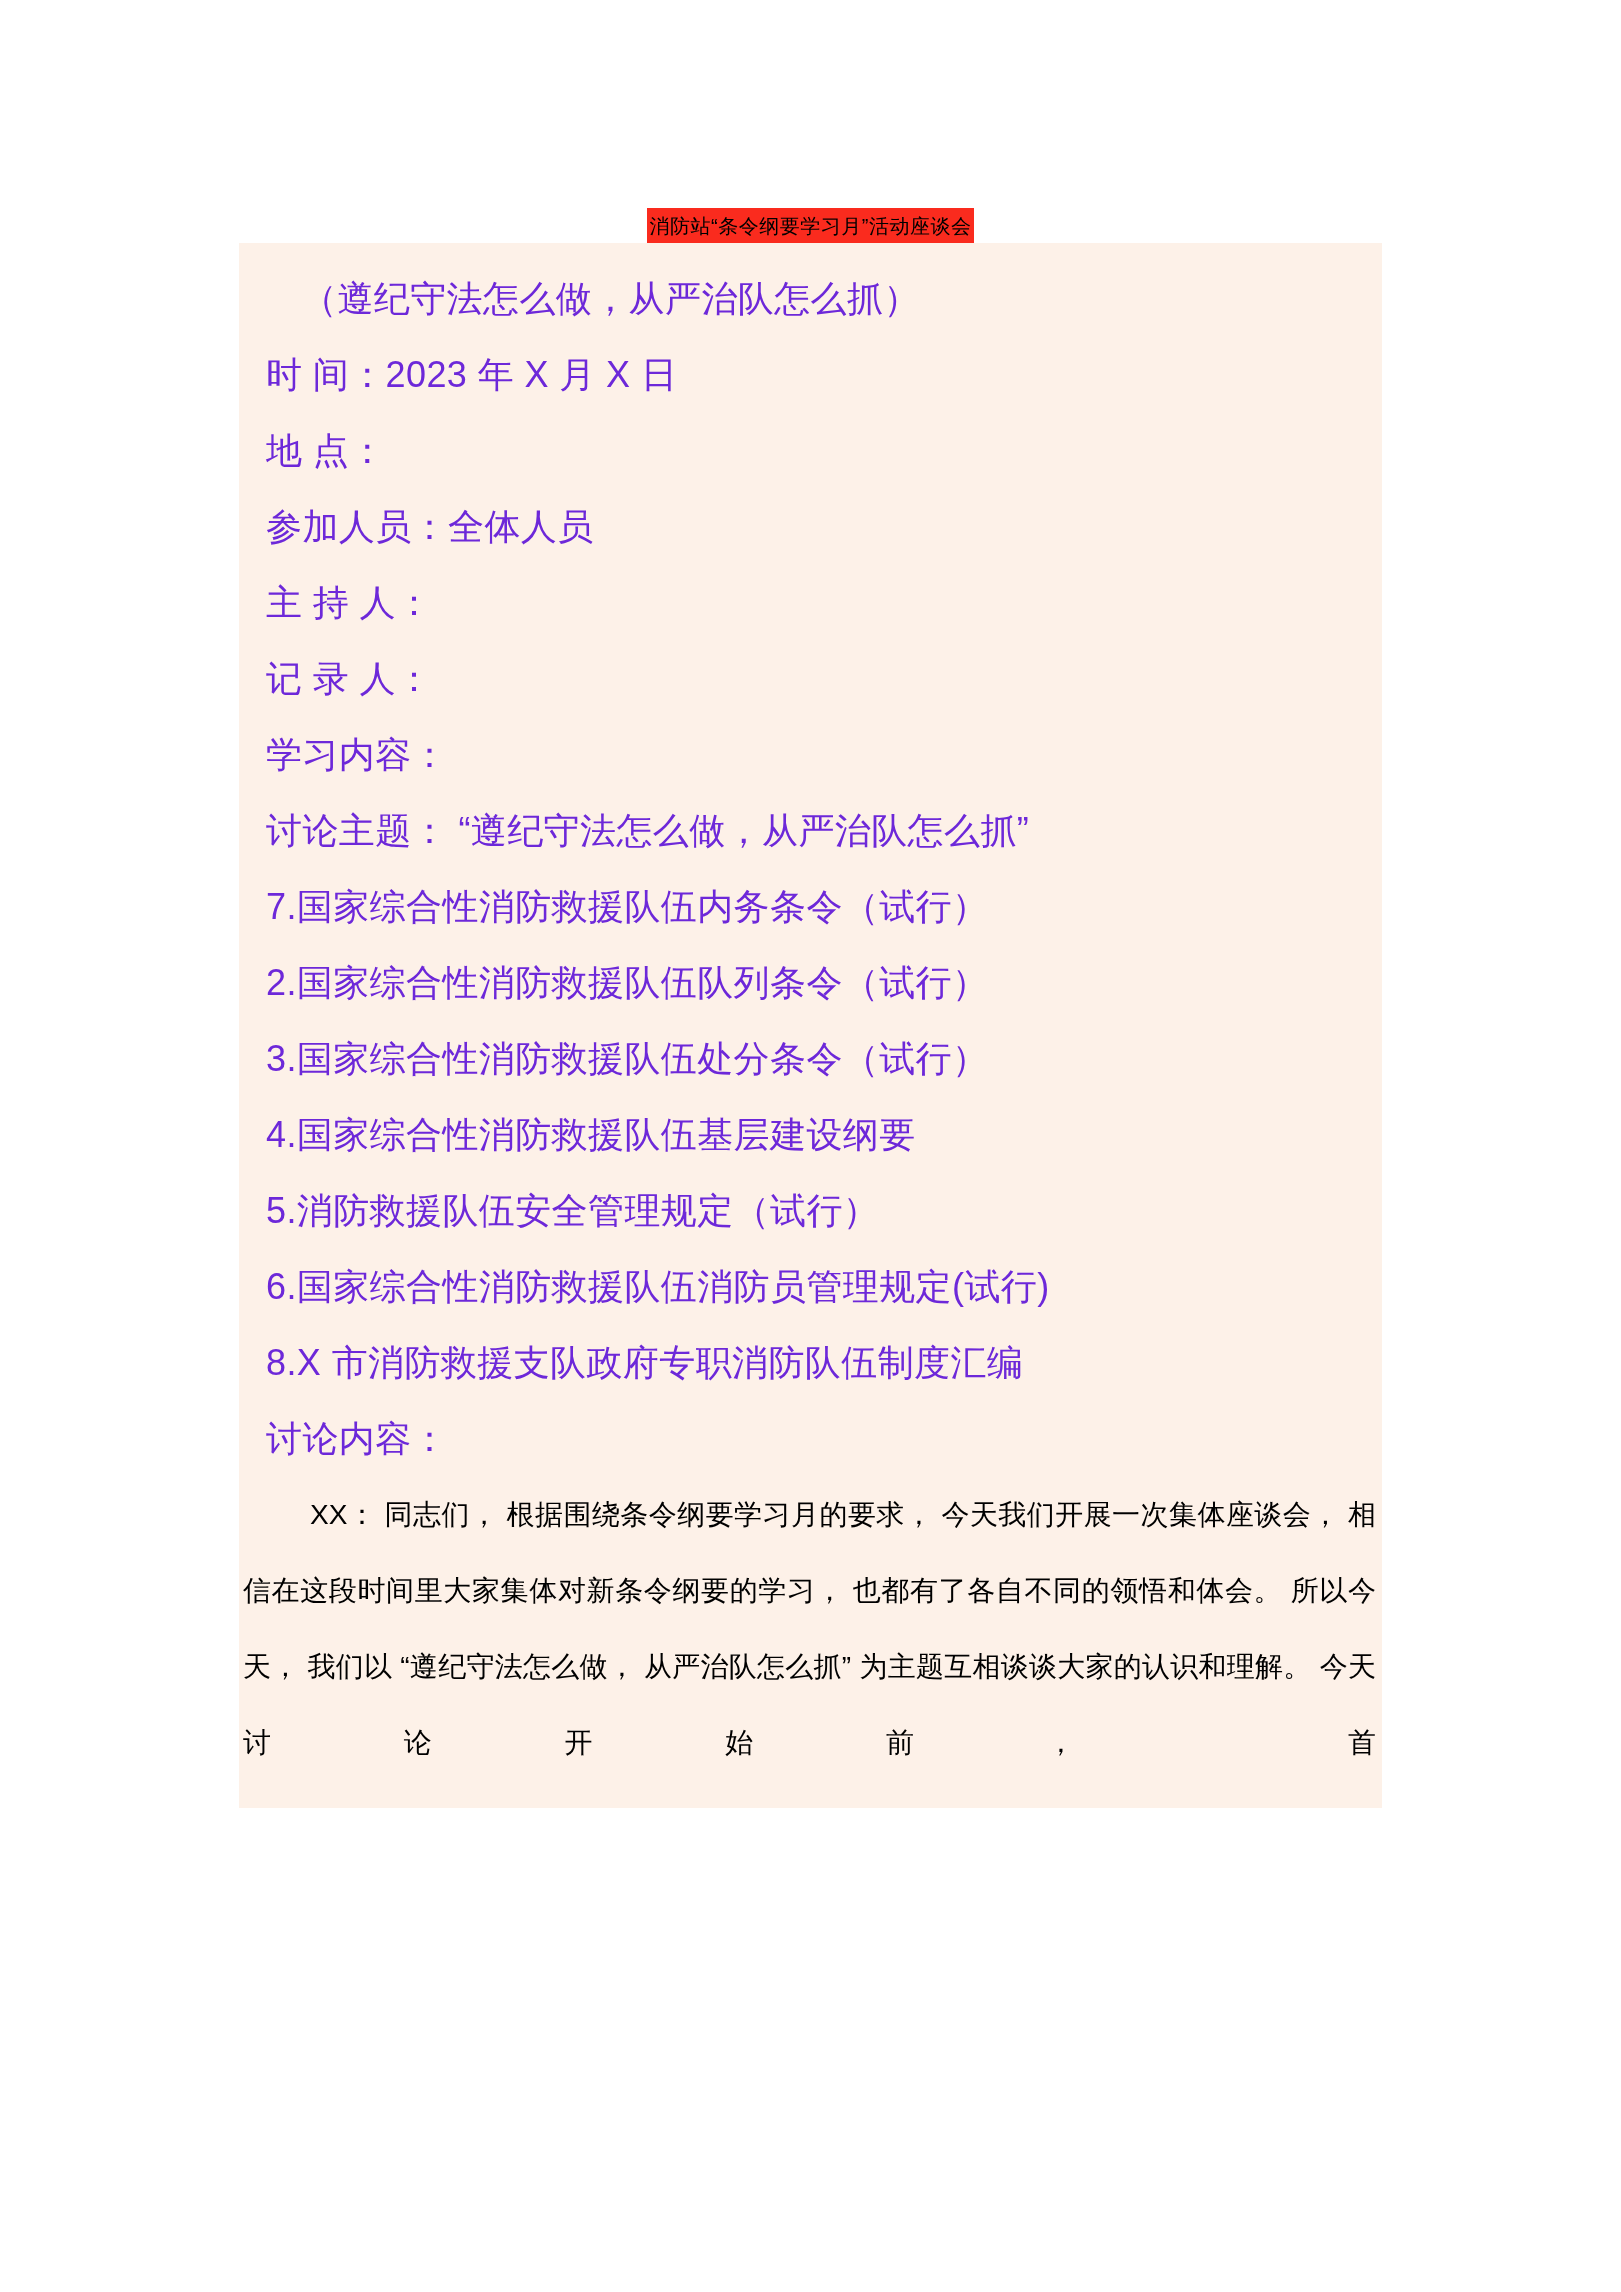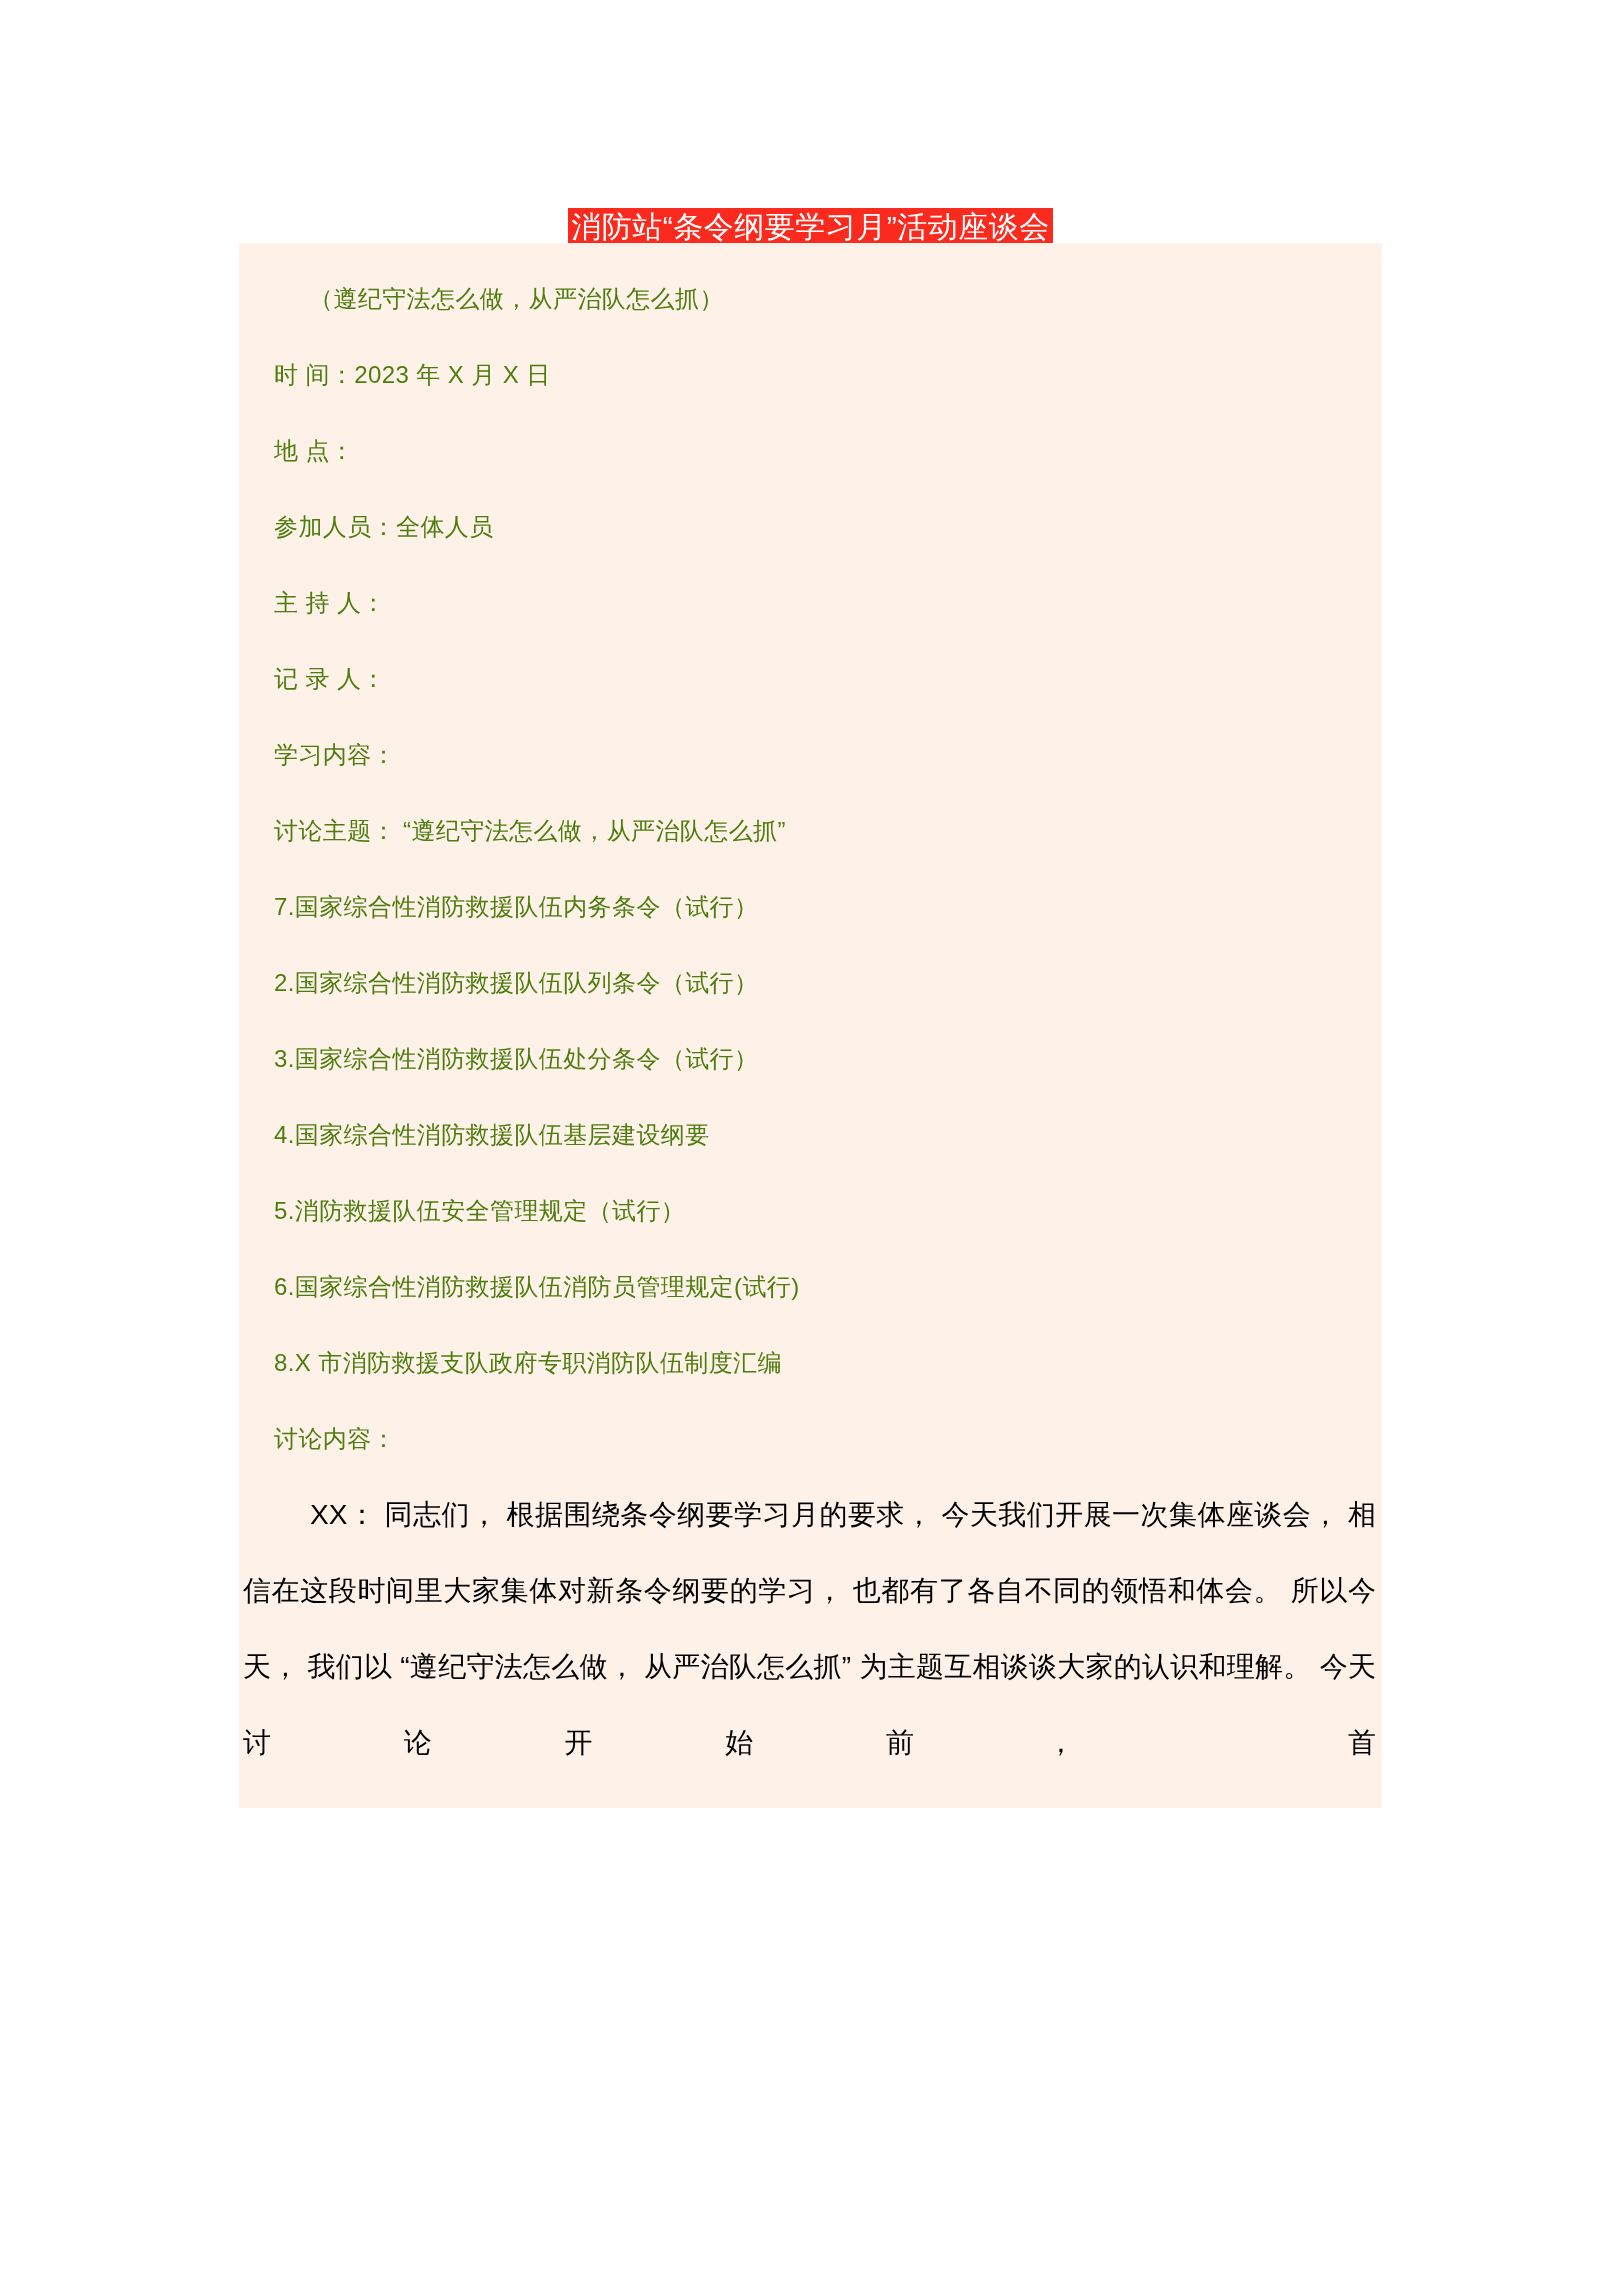--- a/index.html
+++ b/index.html
@@ -22,44 +22,44 @@
   .title-wrap {
     position: absolute;
     top: 208px;
     left: 0;
     width: 100%;
     text-align: center;
   }
   .doc-title {
     display: inline-block;
     background: #fa2b1e;
-    color: #ffffff;
-    font-size: 30px;
+    color: #000000;
+    font-size: 20px;
     line-height: 33px;
     letter-spacing: 0.5px;
     padding: 2px 2.9px 3.9px 2.9px;
     font-weight: 400;
     white-space: nowrap;
   }
   .body-block {
     position: absolute;
     top: 243px;
     left: 239px;
     width: 1143px;
     background: #fdf1e8;
     padding: 17.6px 0 27.4px 0;
     box-sizing: border-box;
   }
   .line {
-    font-size: 24px;
+    font-size: 36px;
     line-height: 76px;
-    color: #4d7c0f;
+    color: #6d28d9;
     letter-spacing: 0.4px;
     white-space: nowrap;
-    padding-left: 35px;
+    padding-left: 27px;
     box-sizing: border-box;
   }
   .line.indent {
     text-indent: 35px;
   }
   .para {
     font-size: 28px;
     line-height: 76px;
     color: #000000;
     letter-spacing: 0.2px;

